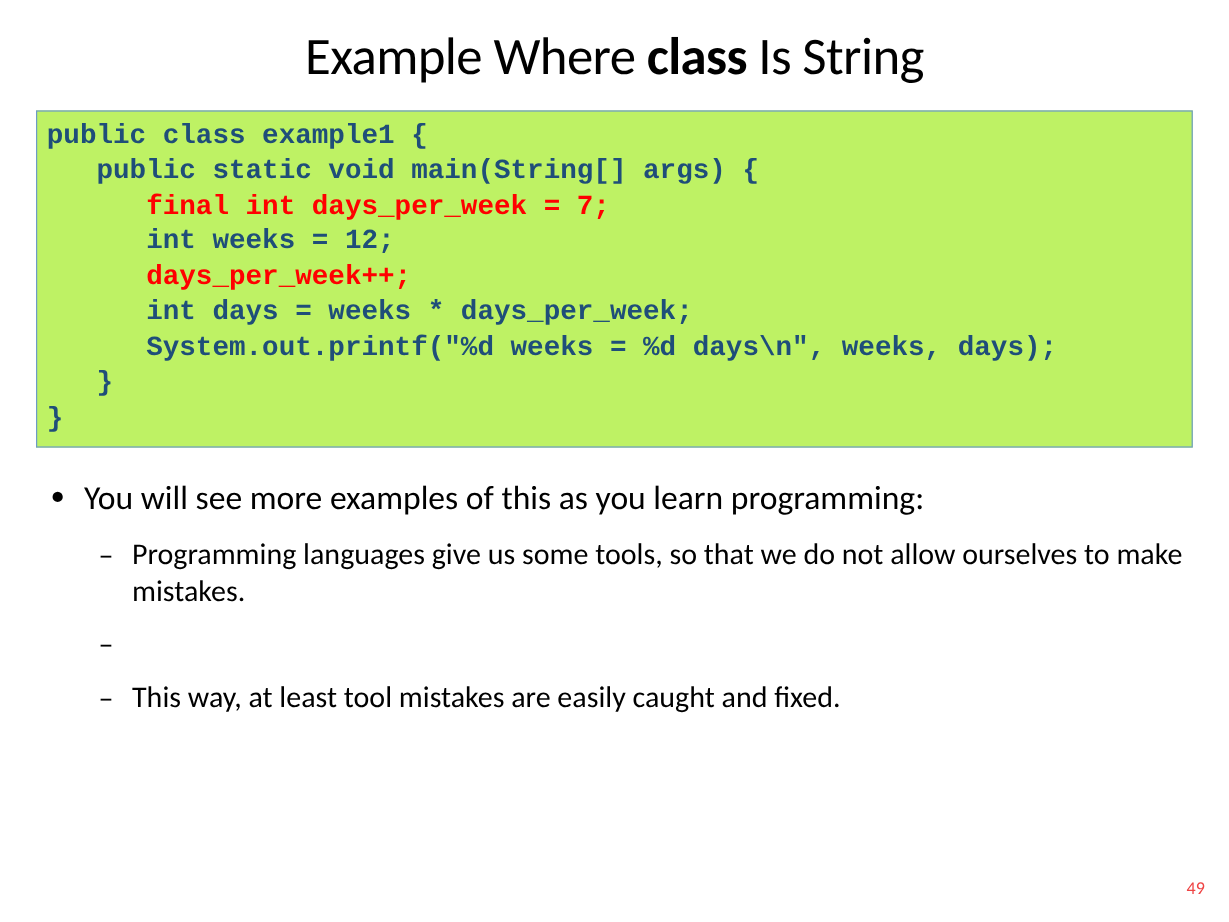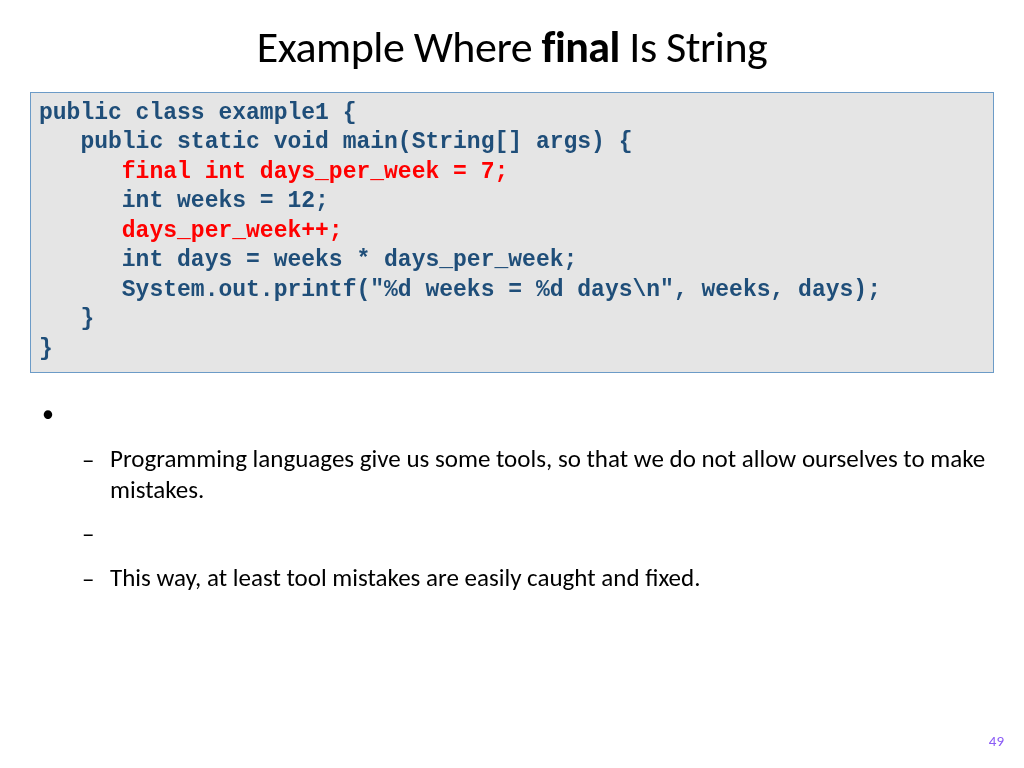--- a/index.html
+++ b/index.html
@@ -18,21 +18,21 @@
   .title {
     text-align: center;
     font-size: 44px;
     font-weight: 400;
     margin-bottom: 18px;
     letter-spacing: -0.5px;
   }
   .title .bold { font-weight: 700; }
   .codebox {
     border: 1px solid #6c9bc7;
-    background: #e5e5e5;
+    background: #bef264;
     font-family: "Courier New", monospace;
     font-size: 23px;
     font-weight: 700;
     line-height: 1.28;
     color: #1f4e79;
     padding: 6px 8px 8px 8px;
     white-space: pre;
     margin-bottom: 24px;
   }
   .red { color: #ff0000; }
@@ -60,45 +60,46 @@
   .b2 .dash {
     width: 28px;
     flex-shrink: 0;
     padding-top: 1px;
   }
   .pagenum {
     position: absolute;
     right: 20px;
     bottom: 18px;
     font-size: 15px;
-    color: #8b5cf6;
+    color: #ef4444;
   }
 </style>
 </head>
 <body>
 
 <div class="slide">
 
   <h1 class="title">
-    <span>Example Where </span><span class="bold">final</span><span> Is String</span>
+    <span>Example Where </span><span class="bold">class</span><span> Is String</span>
   </h1>
 
   <div class="codebox"><span>public class example1 {</span>
 <span>   public static void main(String[] args) {</span>
 <span class="red">      final int days_per_week = 7;</span>
 <span>      int weeks = 12;</span>
 <span class="red">      days_per_week++;</span>
 <span>      int days = weeks * days_per_week;</span>
 <span>      System.out.printf("%d weeks = %d days\n", weeks, days);</span>
 <span>   }</span>
 <span>}</span></div>
 
   <div class="bullets">
     <div class="b1">
       <span class="dot">•</span>
+      <span>You will see more examples of this as you learn programming:</span>
     </div>
     <div class="b2">
       <span class="dash">–</span>
       <span>Programming languages give us some tools, so that we do not allow ourselves to make mistakes.</span>
     </div>
     <div class="b2">
       <span class="dash">–</span>
     </div>
     <div class="b2">
       <span class="dash">–</span>

